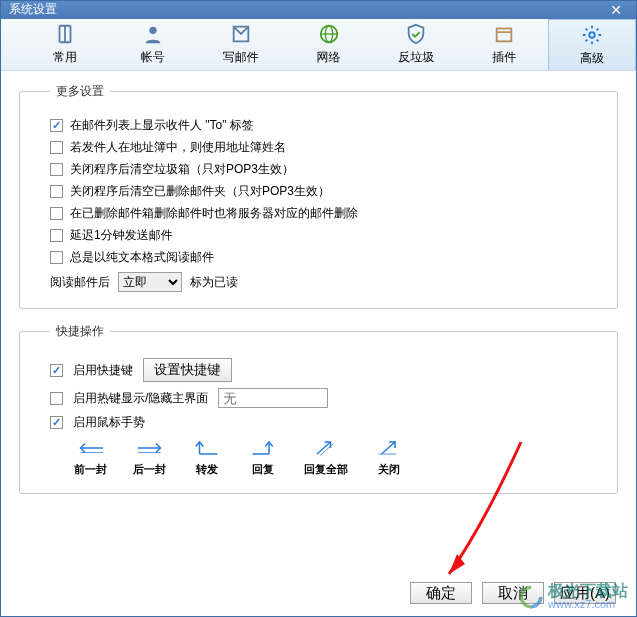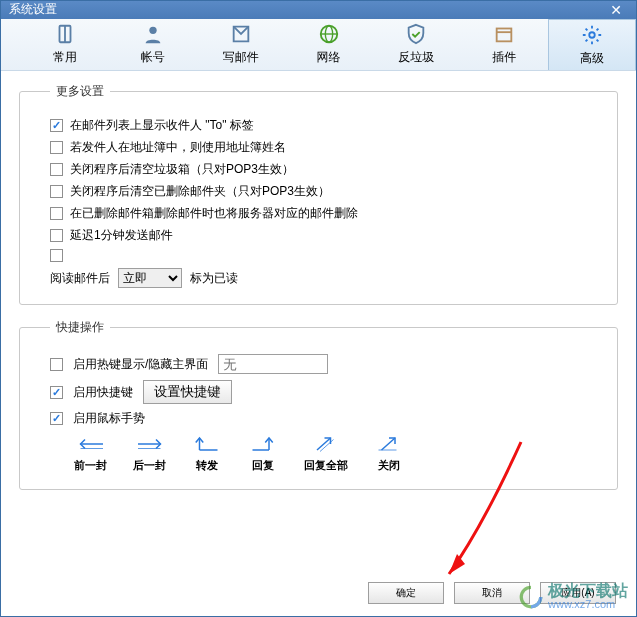--- a/index.html
+++ b/index.html
@@ -132,26 +132,26 @@
 }
 .gesture svg { width: 30px; height: 22px; }
 .footer {
   position: absolute;
   bottom: 12px;
   right: 20px;
   display: flex;
   gap: 10px;
 }
 .footer button {
-  width: 76px;
+  width: 62px;
   height: 22px;
   border: 1px solid #9e9e9e;
   background: linear-gradient(#fefefe,#e6e6e6);
   cursor: pointer;
-  font-size: 10px;
+  font-size: 15px;
 }
 .arrow-overlay {
   position: absolute;
   pointer-events: none;
 }
 .watermark {
   position: absolute;
   right: 8px;
   bottom: 6px;
   display: flex;
@@ -248,41 +248,42 @@
     <div class="checkrow">
         <span class="chk"></span>
         <span>在已删除邮件箱删除邮件时也将服务器对应的邮件删除</span>
       </div>
     <div class="checkrow">
         <span class="chk"></span>
         <span>延迟1分钟发送邮件</span>
       </div>
     <div class="checkrow">
         <span class="chk"></span>
+        <span>总是以纯文本格式阅读邮件</span>
       </div>
     <div class="select-row">
       <span>阅读邮件后</span>
       <select>
         <option>立即</option>
       </select>
       <span>标为已读</span>
     </div>
   </fieldset>
 
   <fieldset>
     <legend>快捷操作</legend>
     <div class="shortcut-row">
+      <span class="chk checked"></span>
+      <span>启用快捷键</span>
+      <button class="btn-small">设置快捷键</button>
+    </div>
+    <div class="shortcut-row">
       <span class="chk"></span>
       <span>启用热键显示/隐藏主界面</span>
       <input class="text-input" placeholder="无" style="">
-    </div>
-    <div class="shortcut-row">
-      <span class="chk checked"></span>
-      <span>启用快捷键</span>
-      <button class="btn-small">设置快捷键</button>
     </div>
     <div class="shortcut-row">
       <span class="chk checked"></span>
       <span>启用鼠标手势</span>
     </div>
     <div class="gestures">
       <div class="gesture">
         <svg viewBox="0 0 40 24">
             <line x1="36" y1="12" x2="6" y2="12" stroke="#2a7adc" stroke-width="2"></line>
             <polyline points="12,6 6,12 12,18" fill="none" stroke="#2a7adc" stroke-width="2"></polyline>

